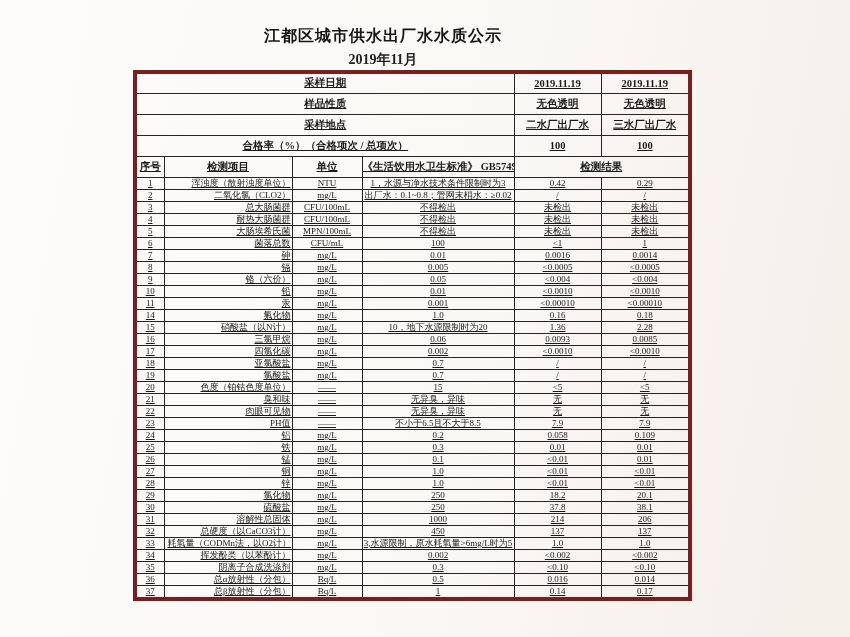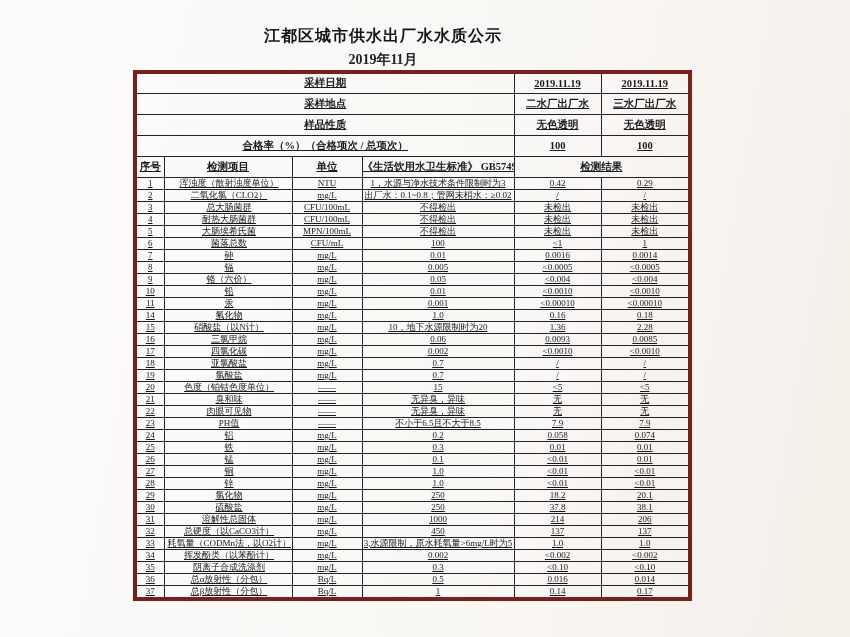--- a/index.html
+++ b/index.html
@@ -31,21 +31,21 @@
     border: 1px solid #242424;
     text-align: center; vertical-align: middle;
     color: #1b1b1b; overflow: hidden; white-space: nowrap;
   }
   table.report { border: 4px solid #7f1d1d; text-decoration: underline; }
 
   tr.info td { height: 21px; font-size: 10.5px; font-weight: 600; }
   tr.cols td { height: 21px; font-size: 10.5px; font-weight: 600; }
 
   tbody.data td { height: 11.2px; font-size: 9px; line-height: 11px; padding: 0 1px; }
-  tbody.data td.c1 { text-align: center; padding-left: 3px; }
+  tbody.data td.c1 { text-align: right; padding-left: 3px; }
   tbody.data td.c0 { font-size: 9px; }
 </style>
 </head>
 <body>
 
 <div class="page">
 
   <div class="title">江都区城市供水出厂水水质公示</div>
   <div class="subtitle">2019年11月</div>
 
@@ -59,28 +59,28 @@
         <col style="width:89px">
     </colgroup>
 
     <tbody>
       <tr class="info">
         <td colspan="4">采样日期</td>
         <td>2019.11.19</td>
         <td>2019.11.19</td>
       </tr>
       <tr class="info">
+        <td colspan="4">样品性质</td>
+        <td>无色透明</td>
+        <td>无色透明</td>
+      </tr>
+      <tr class="info">
         <td colspan="4">采样地点</td>
         <td>二水厂出厂水</td>
         <td>三水厂出厂水</td>
-      </tr>
-      <tr class="info">
-        <td colspan="4">样品性质</td>
-        <td>无色透明</td>
-        <td>无色透明</td>
       </tr>
       <tr class="info">
         <td colspan="4">合格率（%）（合格项次 / 总项次）</td>
         <td>100</td>
         <td>100</td>
       </tr>
       <tr class="cols">
         <td>序号</td>
         <td>检测项目</td>
         <td>单位</td>
@@ -257,21 +257,21 @@
           <td class="c3">不小于6.5且不大于8.5</td>
           <td class="c4">7.9</td>
           <td class="c5">7.9</td>
         </tr>
         <tr>
           <td class="c0">24</td>
           <td class="c1">铝</td>
           <td class="c2">mg/L</td>
           <td class="c3">0.2</td>
           <td class="c4">0.058</td>
-          <td class="c5">0.074</td>
+          <td class="c5">0.109</td>
         </tr>
         <tr>
           <td class="c0">25</td>
           <td class="c1">铁</td>
           <td class="c2">mg/L</td>
           <td class="c3">0.3</td>
           <td class="c4">0.01</td>
           <td class="c5">0.01</td>
         </tr>
         <tr>

